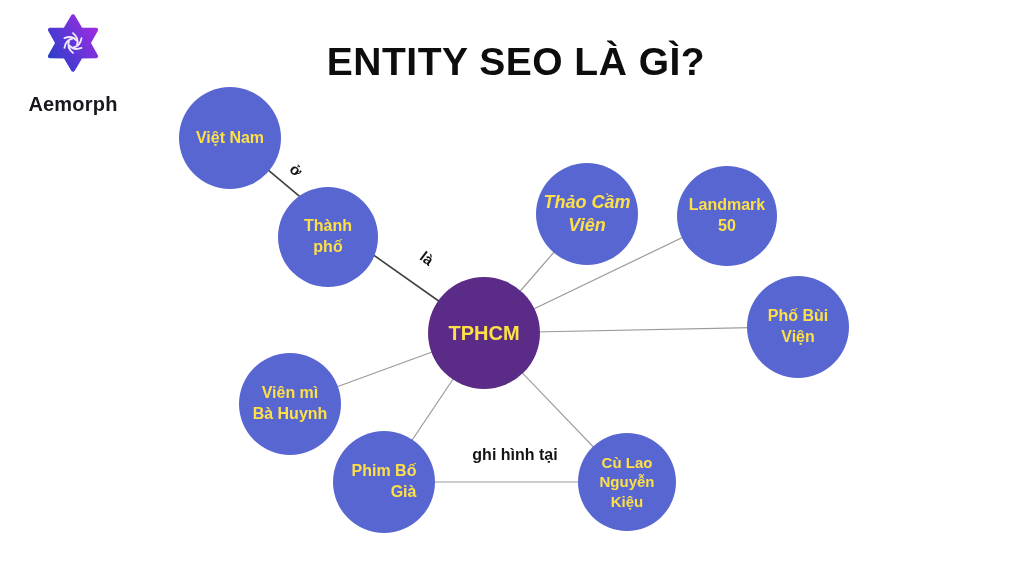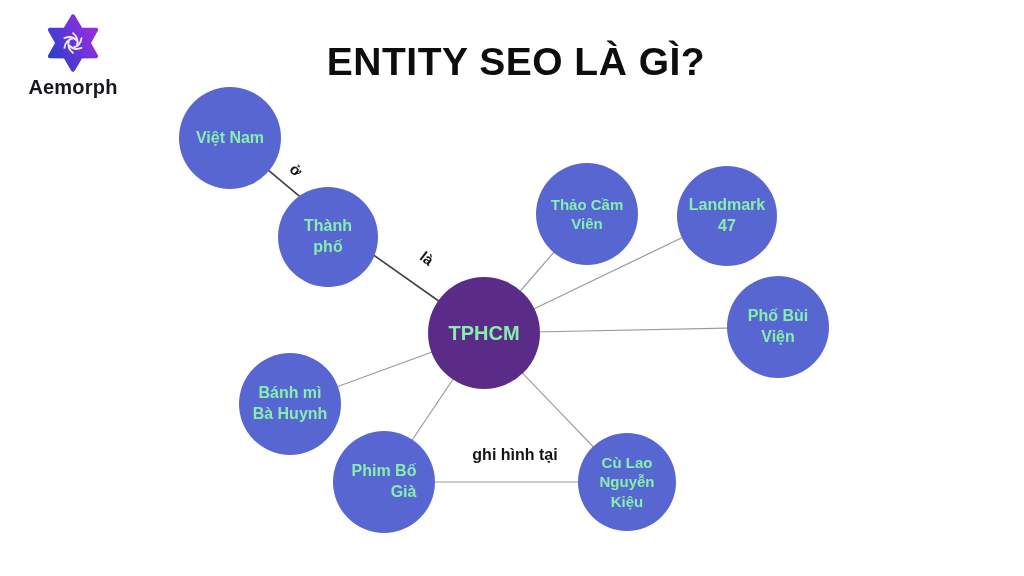--- a/index.html
+++ b/index.html
@@ -22,21 +22,21 @@
     width: 110px;
     text-align: center;
   }
   .logo svg {
     display: block;
     margin: 0 auto;
     width: 58px;
     height: 62px;
   }
   .logo-text {
-    margin-top: 2px;
+    margin-top: 19px;
     font-size: 20px;
     font-weight: bold;
     color: #17171f;
     letter-spacing: 0.2px;
   }
   .title {
     position: absolute;
     left: 0;
     top: 36px;
     width: 100%;
@@ -55,21 +55,21 @@
     height: 576px;
     pointer-events: none;
   }
   .node {
     position: absolute;
     border-radius: 50%;
     display: flex;
     align-items: center;
     justify-content: center;
     text-align: center;
-    color: #86efac;
+    color: #fde047;
     font-weight: bold;
     line-height: 1.3;
     white-space: pre-line;
     transform: translate(-50%, -50%);
   }
   .edge-label {
     position: absolute;
     font-weight: bold;
     color: #141414;
     white-space: nowrap;
@@ -114,27 +114,27 @@
       <line x1="484" y1="333" x2="384" y2="482" stroke="#9a9a9a" stroke-width="1.2"></line>
       <line x1="484" y1="333" x2="627" y2="482" stroke="#9a9a9a" stroke-width="1.2"></line>
       <line x1="384" y1="482" x2="627" y2="482" stroke="#9a9a9a" stroke-width="1.2"></line>
     </svg>
 
   <div id="node-layer">
       <div class="node" style="left: 230px; top: 138px; width: 102px; height: 102px; background: rgb(88, 102, 210); font-size: 16px;">Việt Nam</div>
       <div class="node" style="left: 328px; top: 237px; width: 100px; height: 100px; background: rgb(88, 102, 210); font-size: 16px;">Thành
 phố</div>
       <div class="node" style="left: 484px; top: 333px; width: 112px; height: 112px; background: rgb(91, 44, 135); font-size: 20px;">TPHCM</div>
-      <div class="node" style="left: 587px; top: 214px; width: 102px; height: 102px; background: rgb(88, 102, 210); font-size: 15px;">Thảo Cầm
+      <div class="node" style="left: 587px; top: 214px; width: 102px; height: 102px; background: rgb(88, 102, 210); font-size: 18px; font-style: italic;">Thảo Cầm
 Viên</div>
       <div class="node" style="left: 727px; top: 216px; width: 100px; height: 100px; background: rgb(88, 102, 210); font-size: 16px;">Landmark
-47</div>
-      <div class="node" style="left: 778px; top: 327px; width: 102px; height: 102px; background: rgb(88, 102, 210); font-size: 16px;">Phố Bùi
+50</div>
+      <div class="node" style="left: 798px; top: 327px; width: 102px; height: 102px; background: rgb(88, 102, 210); font-size: 16px;">Phố Bùi
 Viện</div>
-      <div class="node" style="left: 290px; top: 404px; width: 102px; height: 102px; background: rgb(88, 102, 210); font-size: 16px;">Bánh mì
+      <div class="node" style="left: 290px; top: 404px; width: 102px; height: 102px; background: rgb(88, 102, 210); font-size: 16px;">Viên mì
 Bà Huynh</div>
       <div class="node" style="left: 384px; top: 482px; width: 102px; height: 102px; background: rgb(88, 102, 210); font-size: 16px; text-align: right;">Phim Bố
 Già</div>
       <div class="node" style="left: 627px; top: 482px; width: 98px; height: 98px; background: rgb(88, 102, 210); font-size: 15px;">Cù Lao
 Nguyễn
 Kiệu</div>
       <div class="edge-label" style="left: 296px; top: 170px; font-size: 15px; transform: translate(-50%, -50%) rotate(38deg);">ở</div>
       <div class="edge-label" style="left: 427px; top: 258px; font-size: 15px; transform: translate(-50%, -50%) rotate(37deg);">là</div>
       <div class="edge-label" style="left: 497px; top: 455px; font-size: 16px; transform: translate(-50%, -50%) rotate(0deg); margin-left: 18px;">ghi hình tại</div>
     </div>

